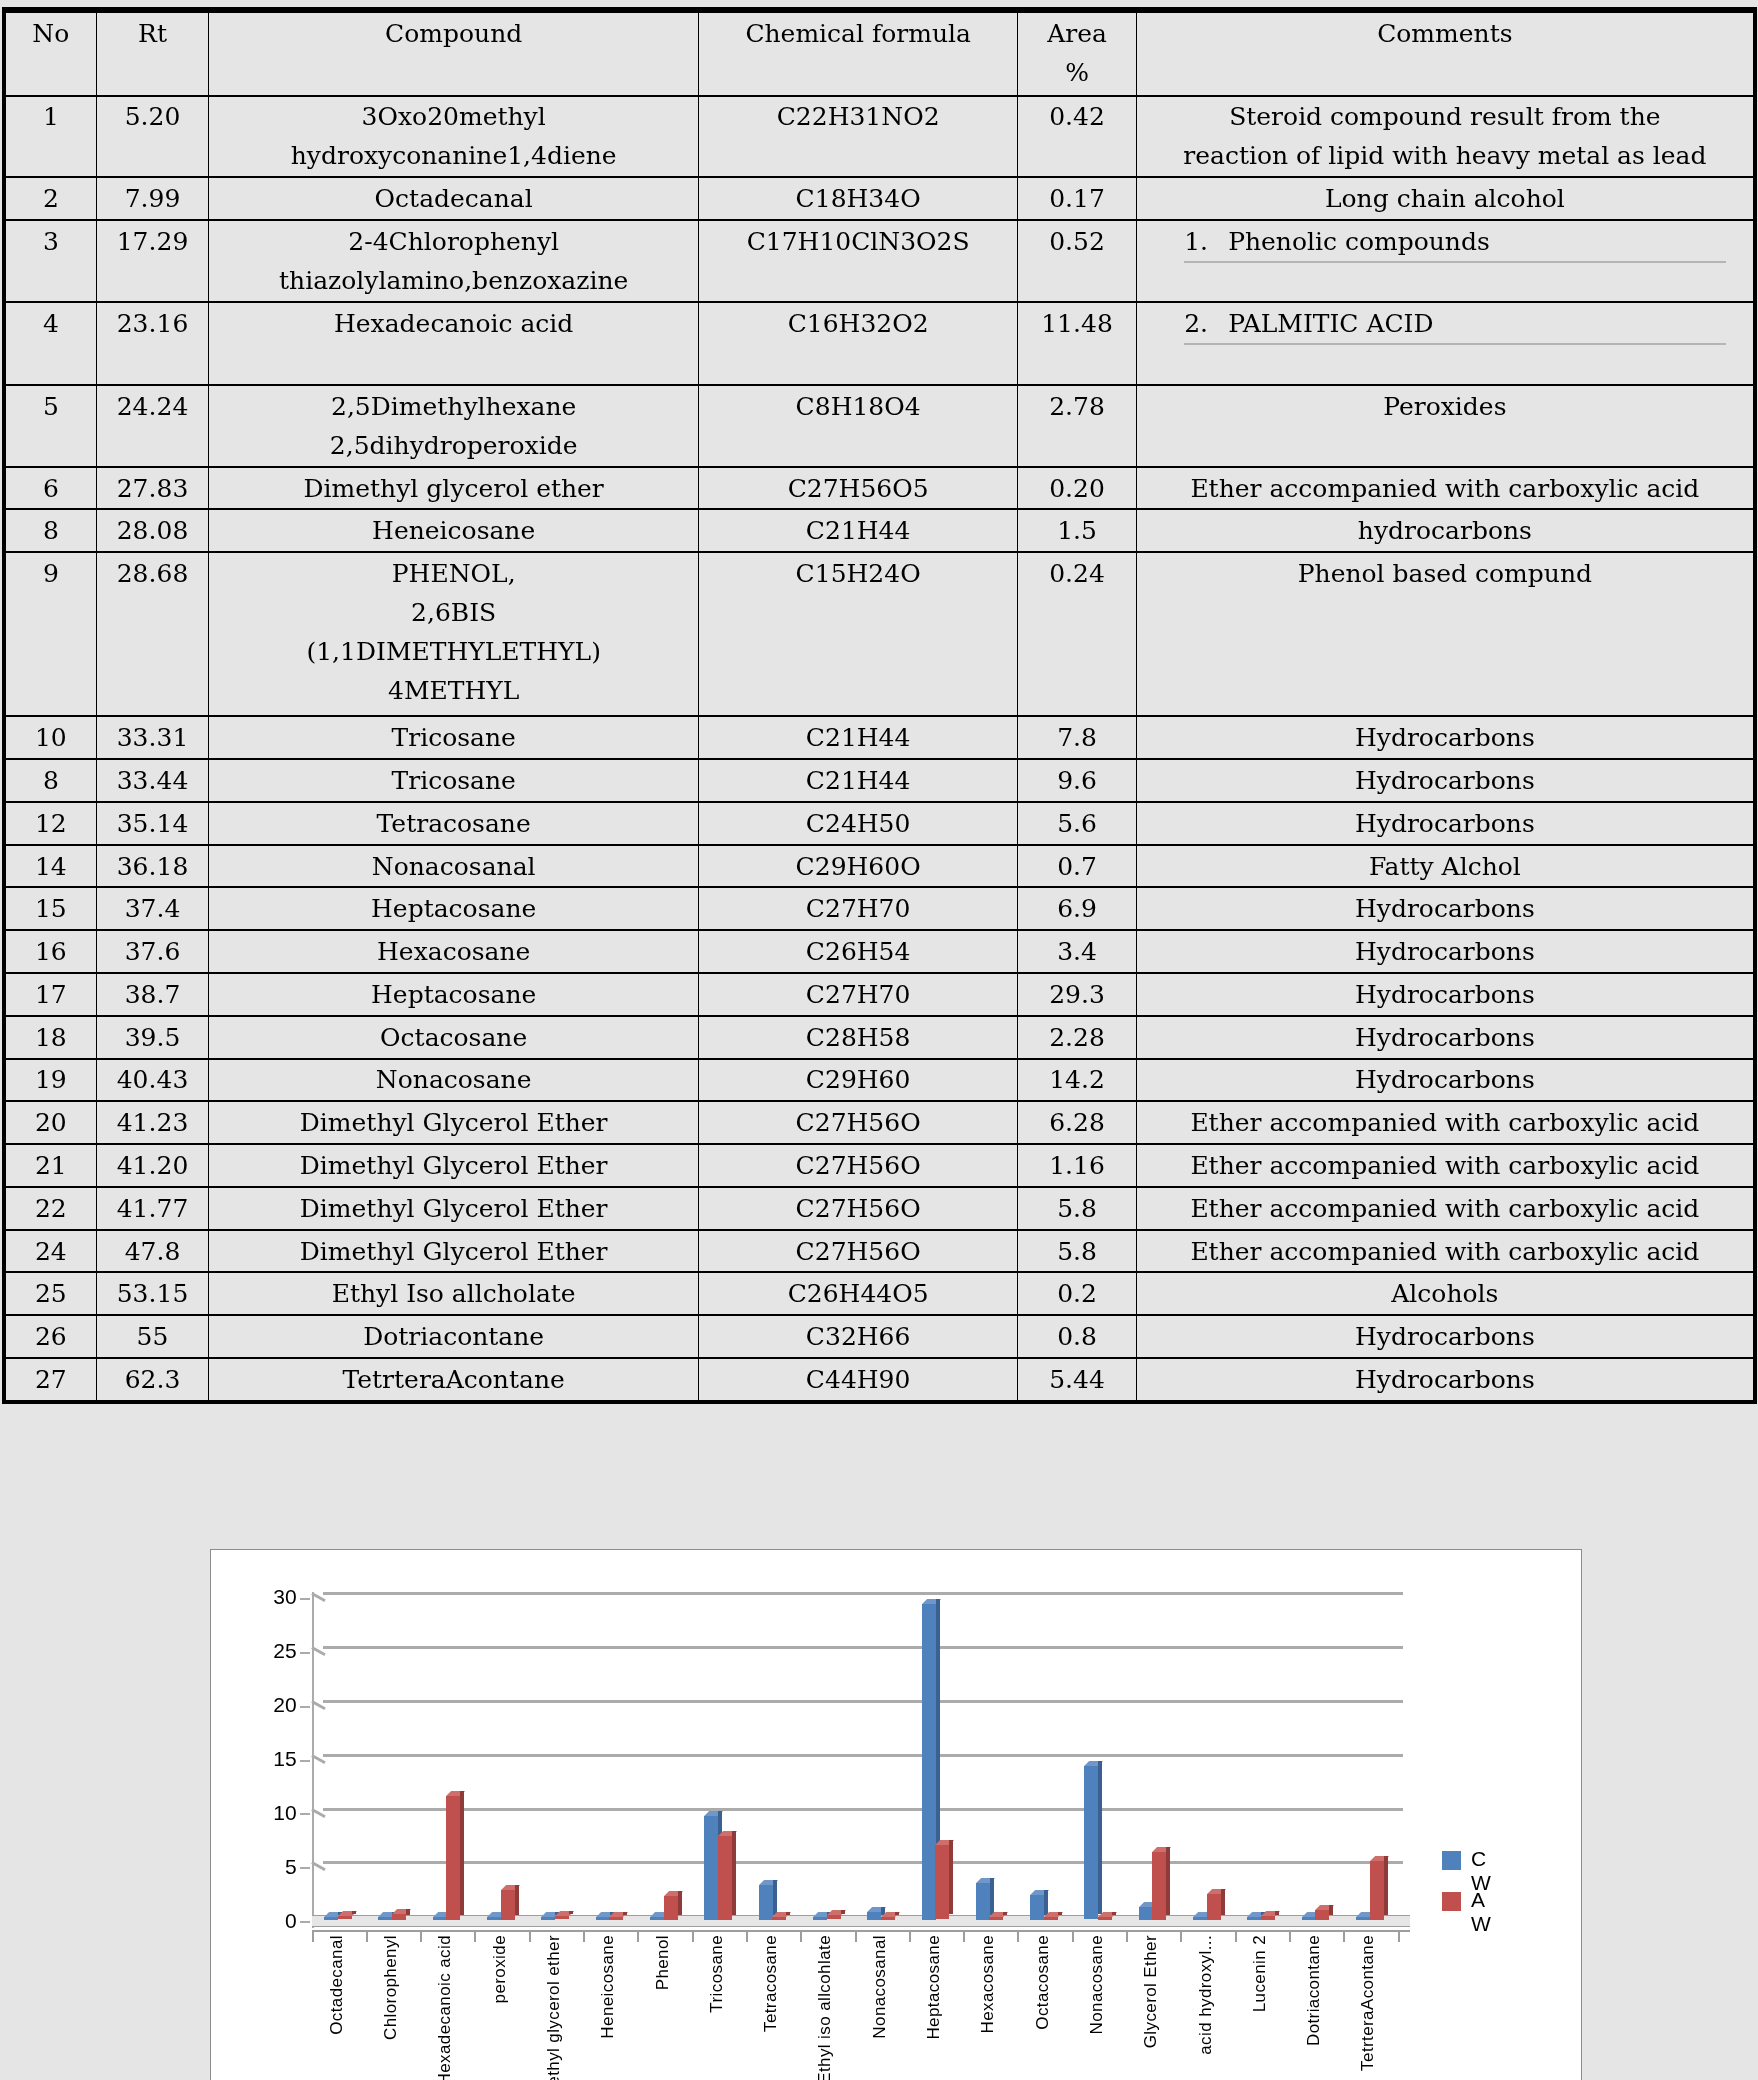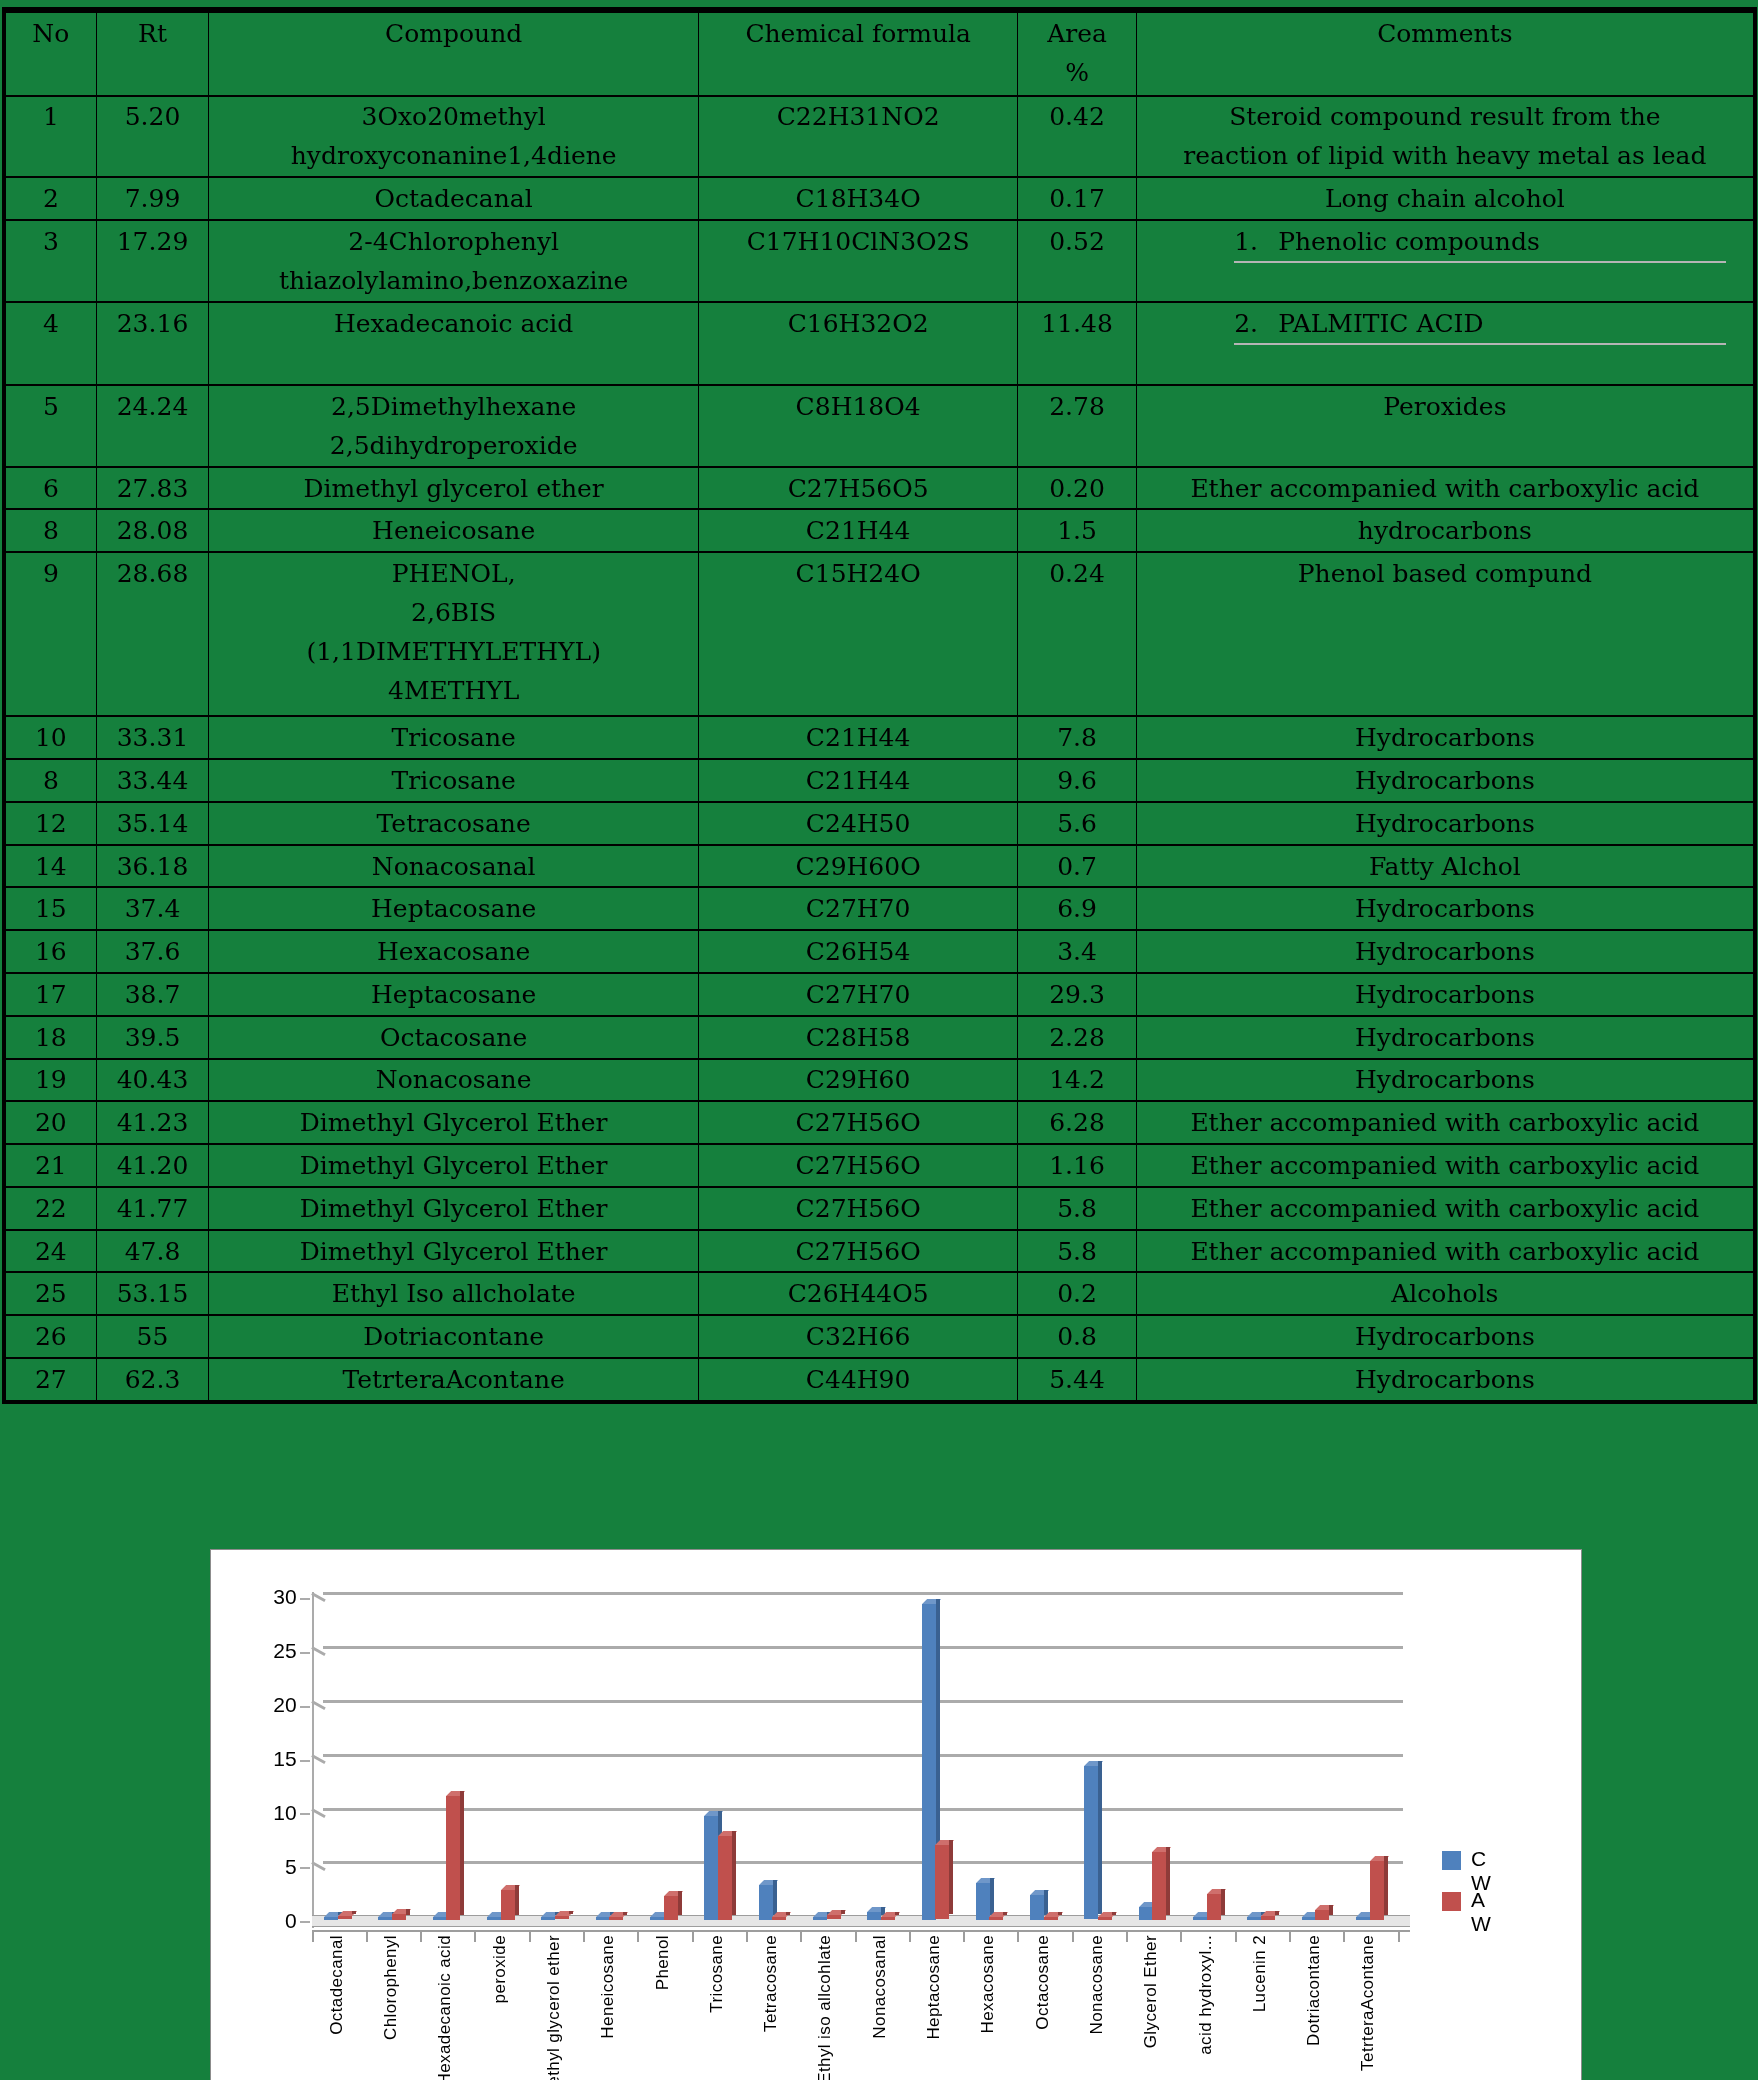--- a/index.html
+++ b/index.html
@@ -1,27 +1,27 @@
 <!DOCTYPE html>
 <html style="font-size:13.6px"><head>
 <meta charset="utf-8">
 <style>
   html,body{margin:0;padding:0;background:#fff;}
-  #page{position:relative;width:1759px;height:2080px;overflow:hidden;background:#15803d;
+  #page{position:relative;width:1759px;height:2080px;overflow:hidden;background:#e5e5e5;
         font-family:"DejaVu Serif","Liberation Serif",serif;color:#000;}
 
   
   table.gc{position:absolute;left:1.7px;top:6.8px;width:1755px;border-collapse:collapse;
            border:4.3px solid #000;border-top-width:6px;table-layout:fixed;}
   table.gc th, table.gc td{border:2.6px solid #000;border-left-width:1.7px;border-right-width:1.7px;
            font-size:25px;line-height:39px;padding:0.9px 5.1px;text-align:center;vertical-align:top;
            overflow:hidden;}
   table.gc th{font-weight:normal;height:80px;}
   td.cmt-left{text-align:left;padding-left:12px;}
-  .cmt-list{text-align:left;margin-left:92px;margin-right:22px;}
+  .cmt-list{text-align:left;margin-left:42px;margin-right:22px;}
   .cmt-list .num{display:inline-block;min-width:44px;}
   .cmt-underline{border-top:2.6px solid #b5b5b5;margin-top:0px;}
 
   
   #chart{position:absolute;left:210px;top:1549px;width:1370px;height:698px;
          background:#fff;border:1.7px solid #8c8c8c;
          font-family:"Liberation Sans","DejaVu Sans",sans-serif;}
   .gridline{position:absolute;height:2.6px;background:#ababab;}
   .grid-bevel{position:absolute;width:15.3px;height:2.6px;background:#ababab;
               transform:rotate(29deg);transform-origin:left center;}

